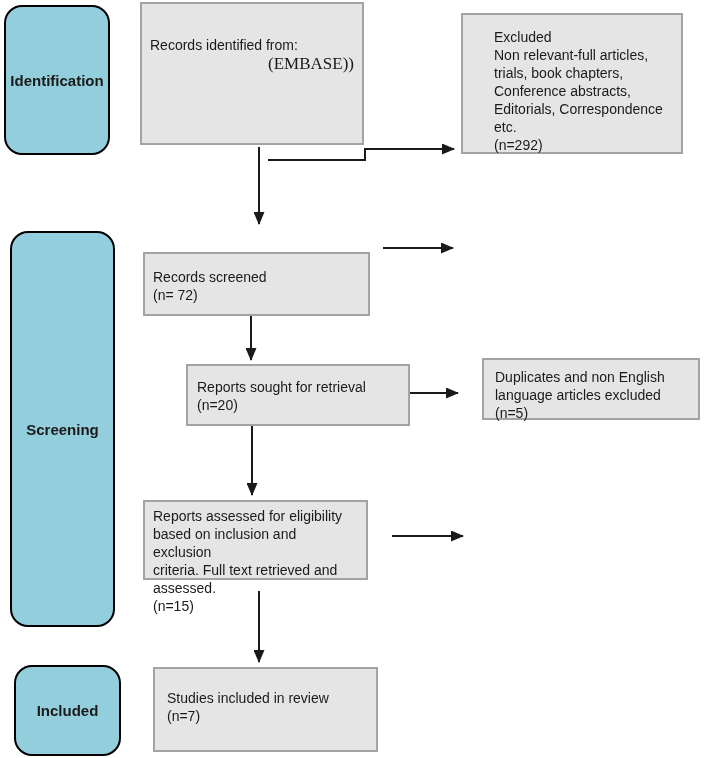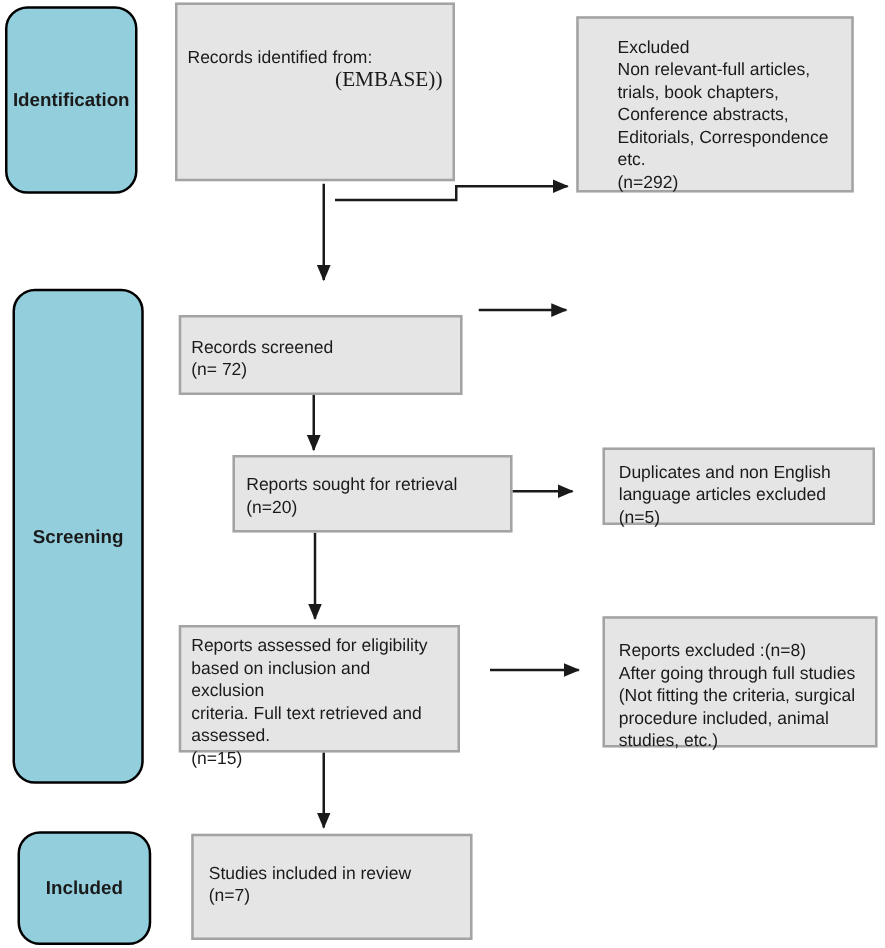--- a/index.html
+++ b/index.html
@@ -42,21 +42,21 @@
     white-space:pre-line;
     text-align:right;
   }
 
   #box-records-identified{left:140px;top:2px;width:224px;height:143px;padding:32px 8px 0 8px;}
   #box-excluded-top{left:461px;top:13px;width:222px;height:141px;padding:13px 8px 16px 31px;}
   #box-records-screened{left:143px;top:228px;width:227px;height:64px;padding:14px 8px 5px 8px;margin-top:24px;}
   #box-records-excluded{left:472px;top:203px;width:225px;height:90px;padding:5px 8px 0 9px;}
   #box-reports-sought{left:147px;top:364px;width:224px;height:62px;padding:12px 8px 0 9px;margin-left:39px;}
   #box-duplicates-excluded{left:482px;top:358px;width:218px;height:62px;padding:8px 8px 0 11px;}
-  #box-reports-assessed{left:143px;top:500px;width:225px;height:102px;padding:5px 8px 0 8px;}
+  #box-reports-assessed{left:143px;top:500px;width:225px;height:80px;padding:5px 8px 0 8px;}
   #box-reports-excluded{left:482px;top:493px;width:220px;height:105px;padding:16px 8px 0 11px;}
   #box-studies-included{left:153px;top:667px;width:225px;height:85px;padding:20px 24px 0 12px;}
 </style>
 </head>
 <body>
 
 <div class="canvas">
 
   <svg class="connectors" viewBox="0 0 708 758" xmlns="http://www.w3.org/2000/svg">
     <defs>
@@ -119,26 +119,19 @@
   </div>
 
   <div class="box" id="box-reports-assessed">
     <div class="box-text">Reports assessed for eligibility
 based on inclusion and exclusion
 criteria. Full text retrieved and
 assessed.
 (n=15)</div>
   </div>
 
-  <div class="box" id="box-reports-excluded">
-    <div class="box-text">Reports excluded :(n=8)
-After going through full studies
-(Not fitting the criteria, surgical
-procedure included, animal
-studies, etc.)</div>
-  </div>
 
   <div class="box" id="box-studies-included">
     <div class="box-text">Studies included in review
 (n=7)</div>
   </div>
 
 </div>
 
 </body></html>

